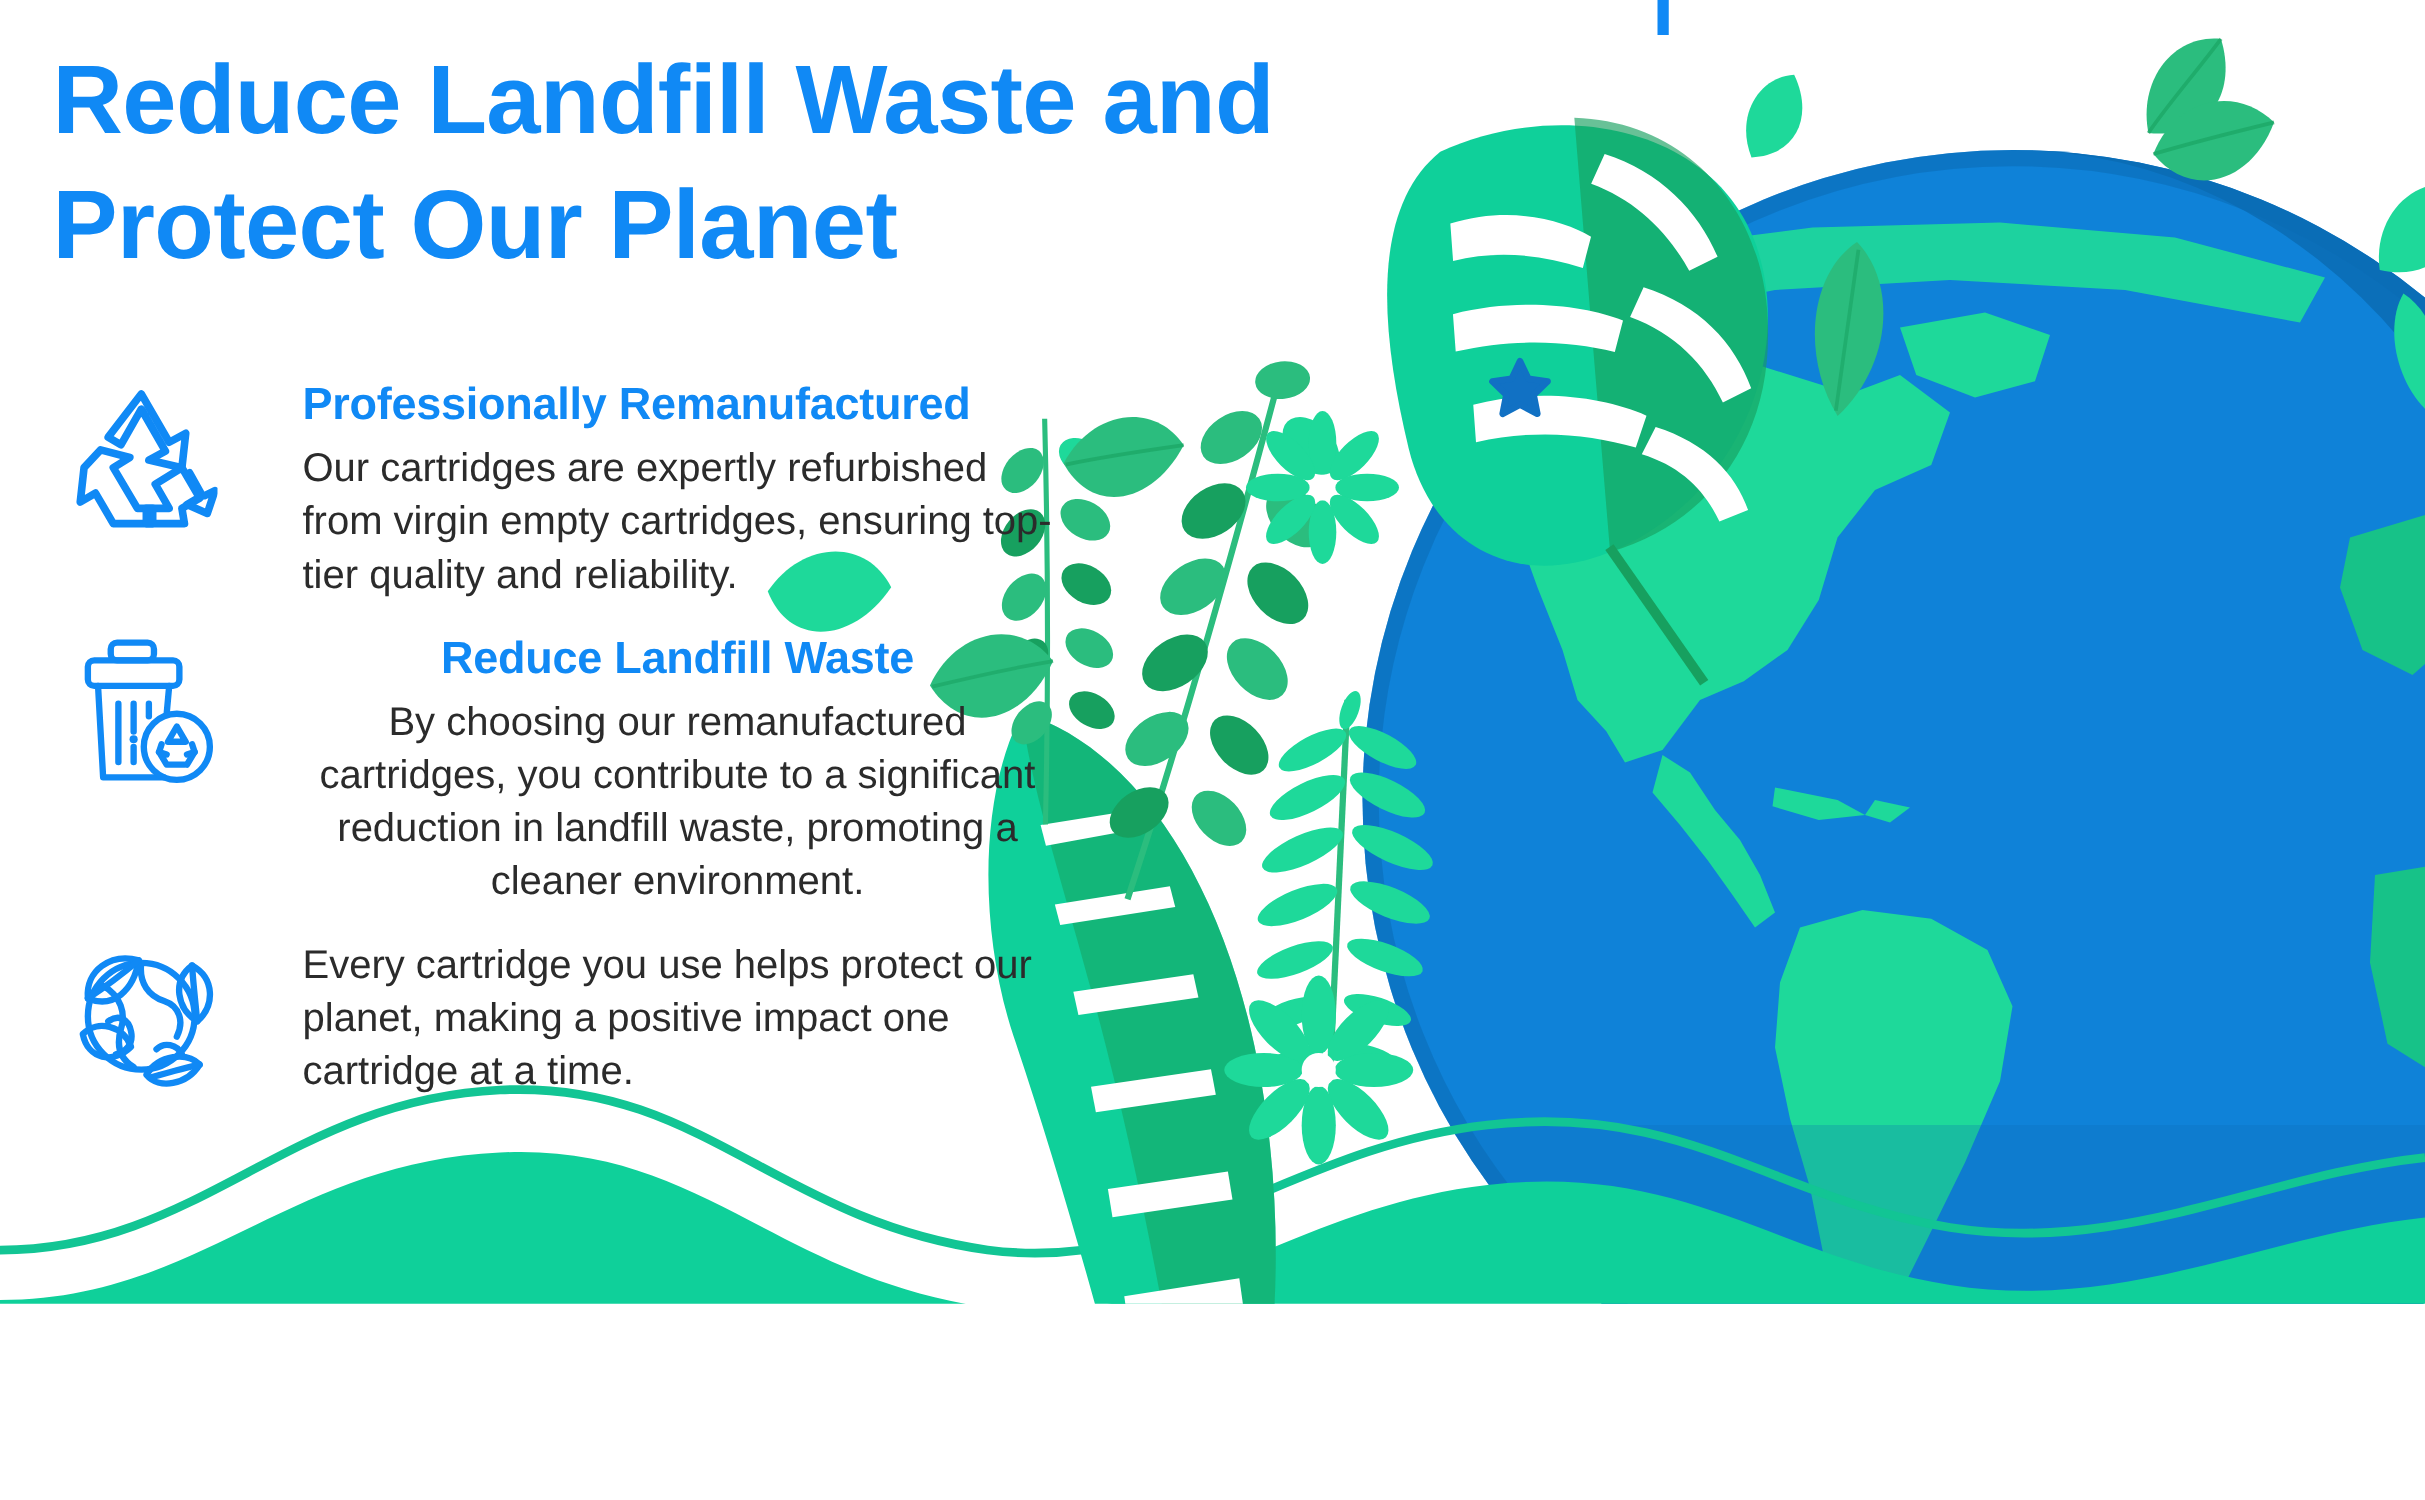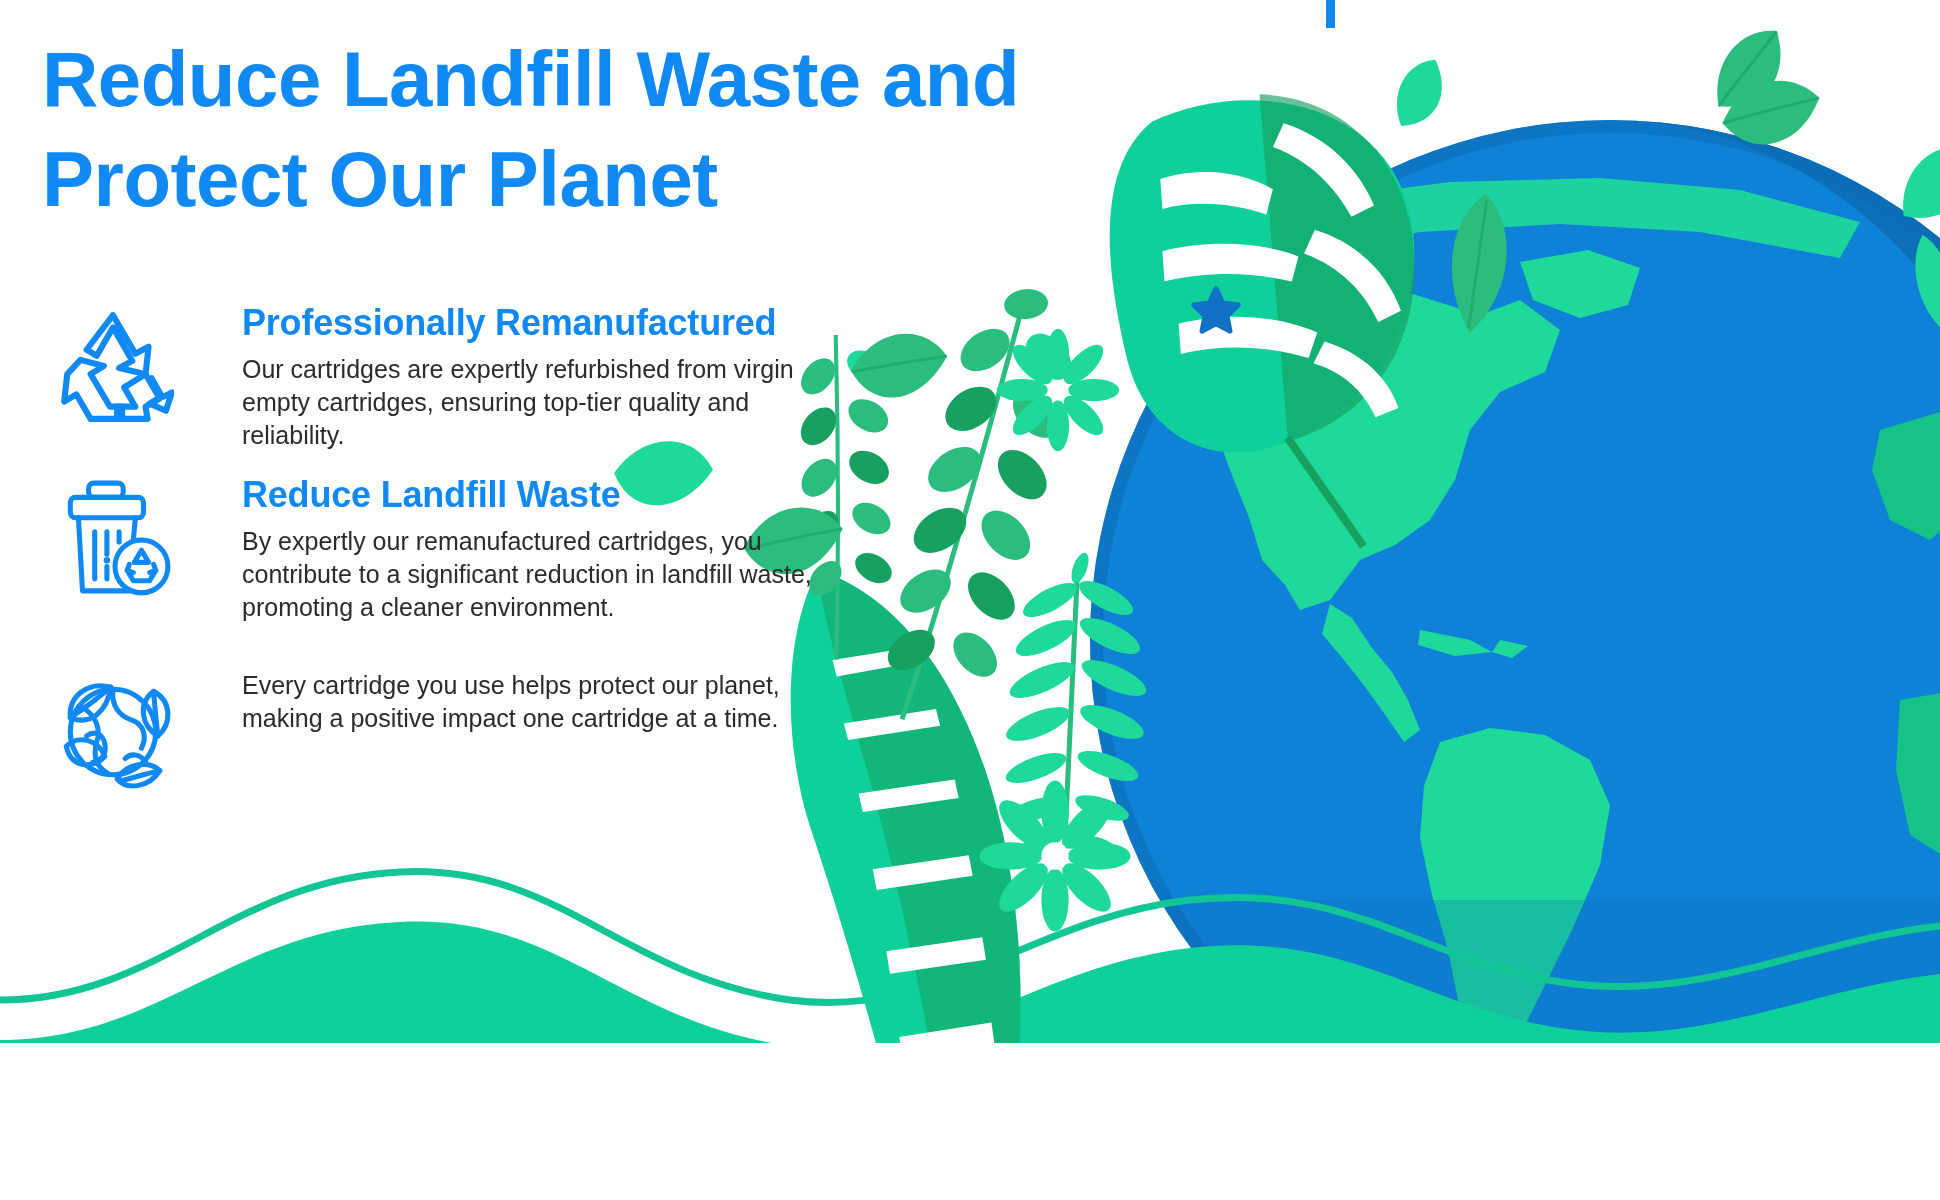--- a/index.html
+++ b/index.html
@@ -23,24 +23,24 @@
   .feature{position:relative;min-height:172px;margin-bottom:0;}
   .feature .icon{
     position:absolute;left:10px;top:4px;width:122px;height:122px;
   }
   .feature .body{margin-left:200px;padding-top:2px;}
   .feature h3{
     margin:0 0 10px 0;font-size:36px;line-height:1.1;font-weight:bold;
     color:#1089f5;letter-spacing:-0.2px;
   }
   .feature p{
-    margin:0;font-size:25px;line-height:1.33;color:#2b2b2b;
+    margin:0;font-size:32px;line-height:1.33;color:#2b2b2b;
     max-width:620px;
   }
-  .f2{}
+  .f2{margin-top:24px;text-align:center;}
   .f3{margin-top:22px;}
 </style>
 </head>
 <body>
 
 <div class="stage">
 
   <svg class="layer" viewBox="0 0 1940 1200" xmlns="http://www.w3.org/2000/svg">
     <defs>
       <clipPath id="globeClip">
@@ -300,21 +300,21 @@
             <path d="M74 92 L80 102 L94 102"></path>
             <path d="M102 92 L96 102"></path>
             <path d="M76 86 L74 92 L80 94"></path>
             <path d="M100 86 L102 92 L96 94"></path>
           </g>
           <circle cx="54" cy="82" r="3.2" fill="#1089f5"></circle>
         </svg>
       </div>
       <div class="body">
         <h3>Reduce Landfill Waste</h3>
-        <p>By expertly our remanufactured cartridges, you contribute to a significant reduction in landfill waste, promoting a cleaner environment.</p>
+        <p>By choosing our remanufactured cartridges, you contribute to a significant reduction in landfill waste, promoting a cleaner environment.</p>
       </div>
     </div>
 
     <div class="feature f3">
       <div class="icon">
         <svg viewBox="0 0 120 120" width="122" height="122" xmlns="http://www.w3.org/2000/svg">
           <g fill="none" stroke="#1089f5" stroke-width="5" stroke-linejoin="round" stroke-linecap="round">
             <circle cx="60" cy="60" r="42"></circle>
             <path d="M30 36 C 44 44, 48 58, 44 70 C 40 84, 44 94, 54 100"></path>
             <path d="M60 18 C 58 34, 66 44, 78 48 C 90 52, 94 64, 88 76"></path>

